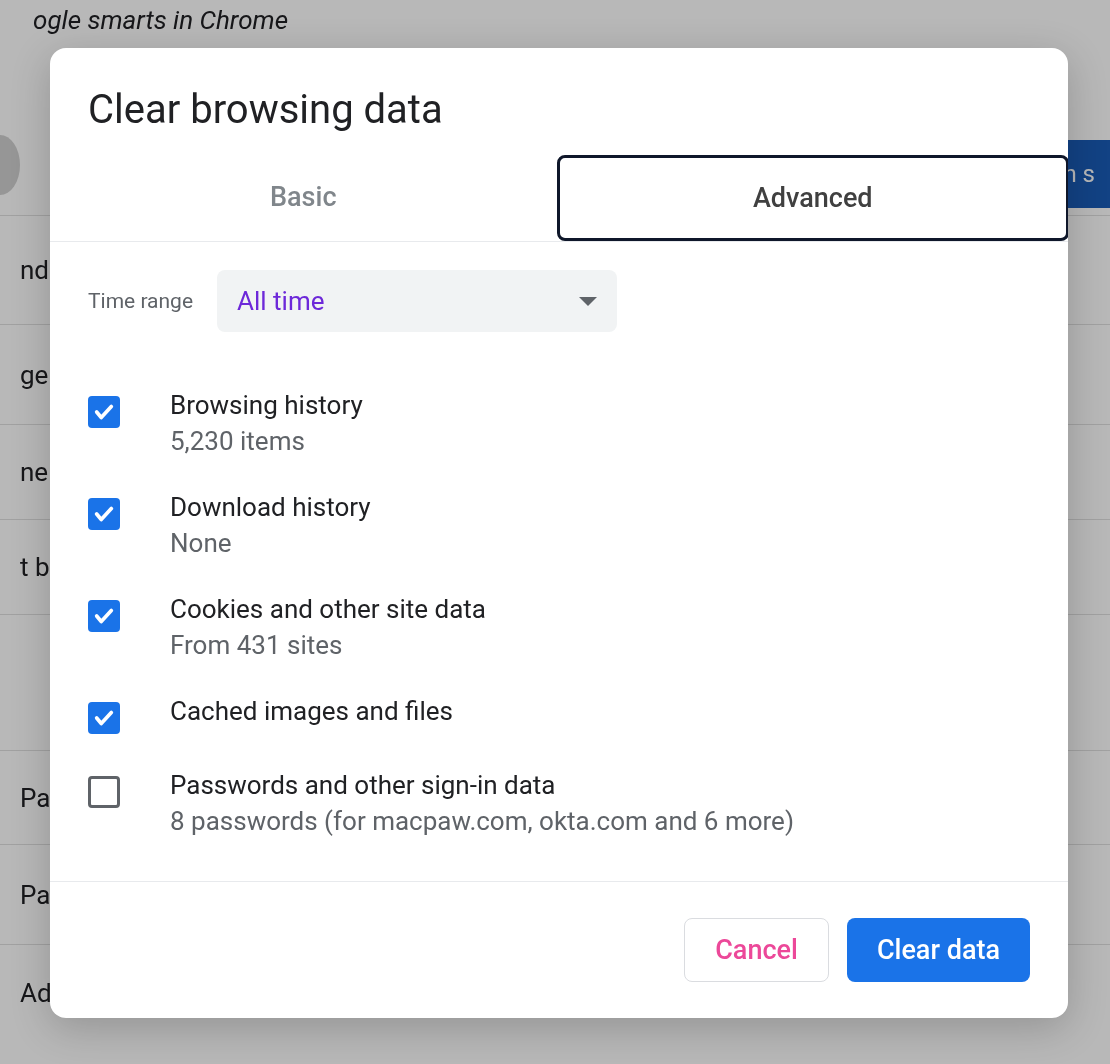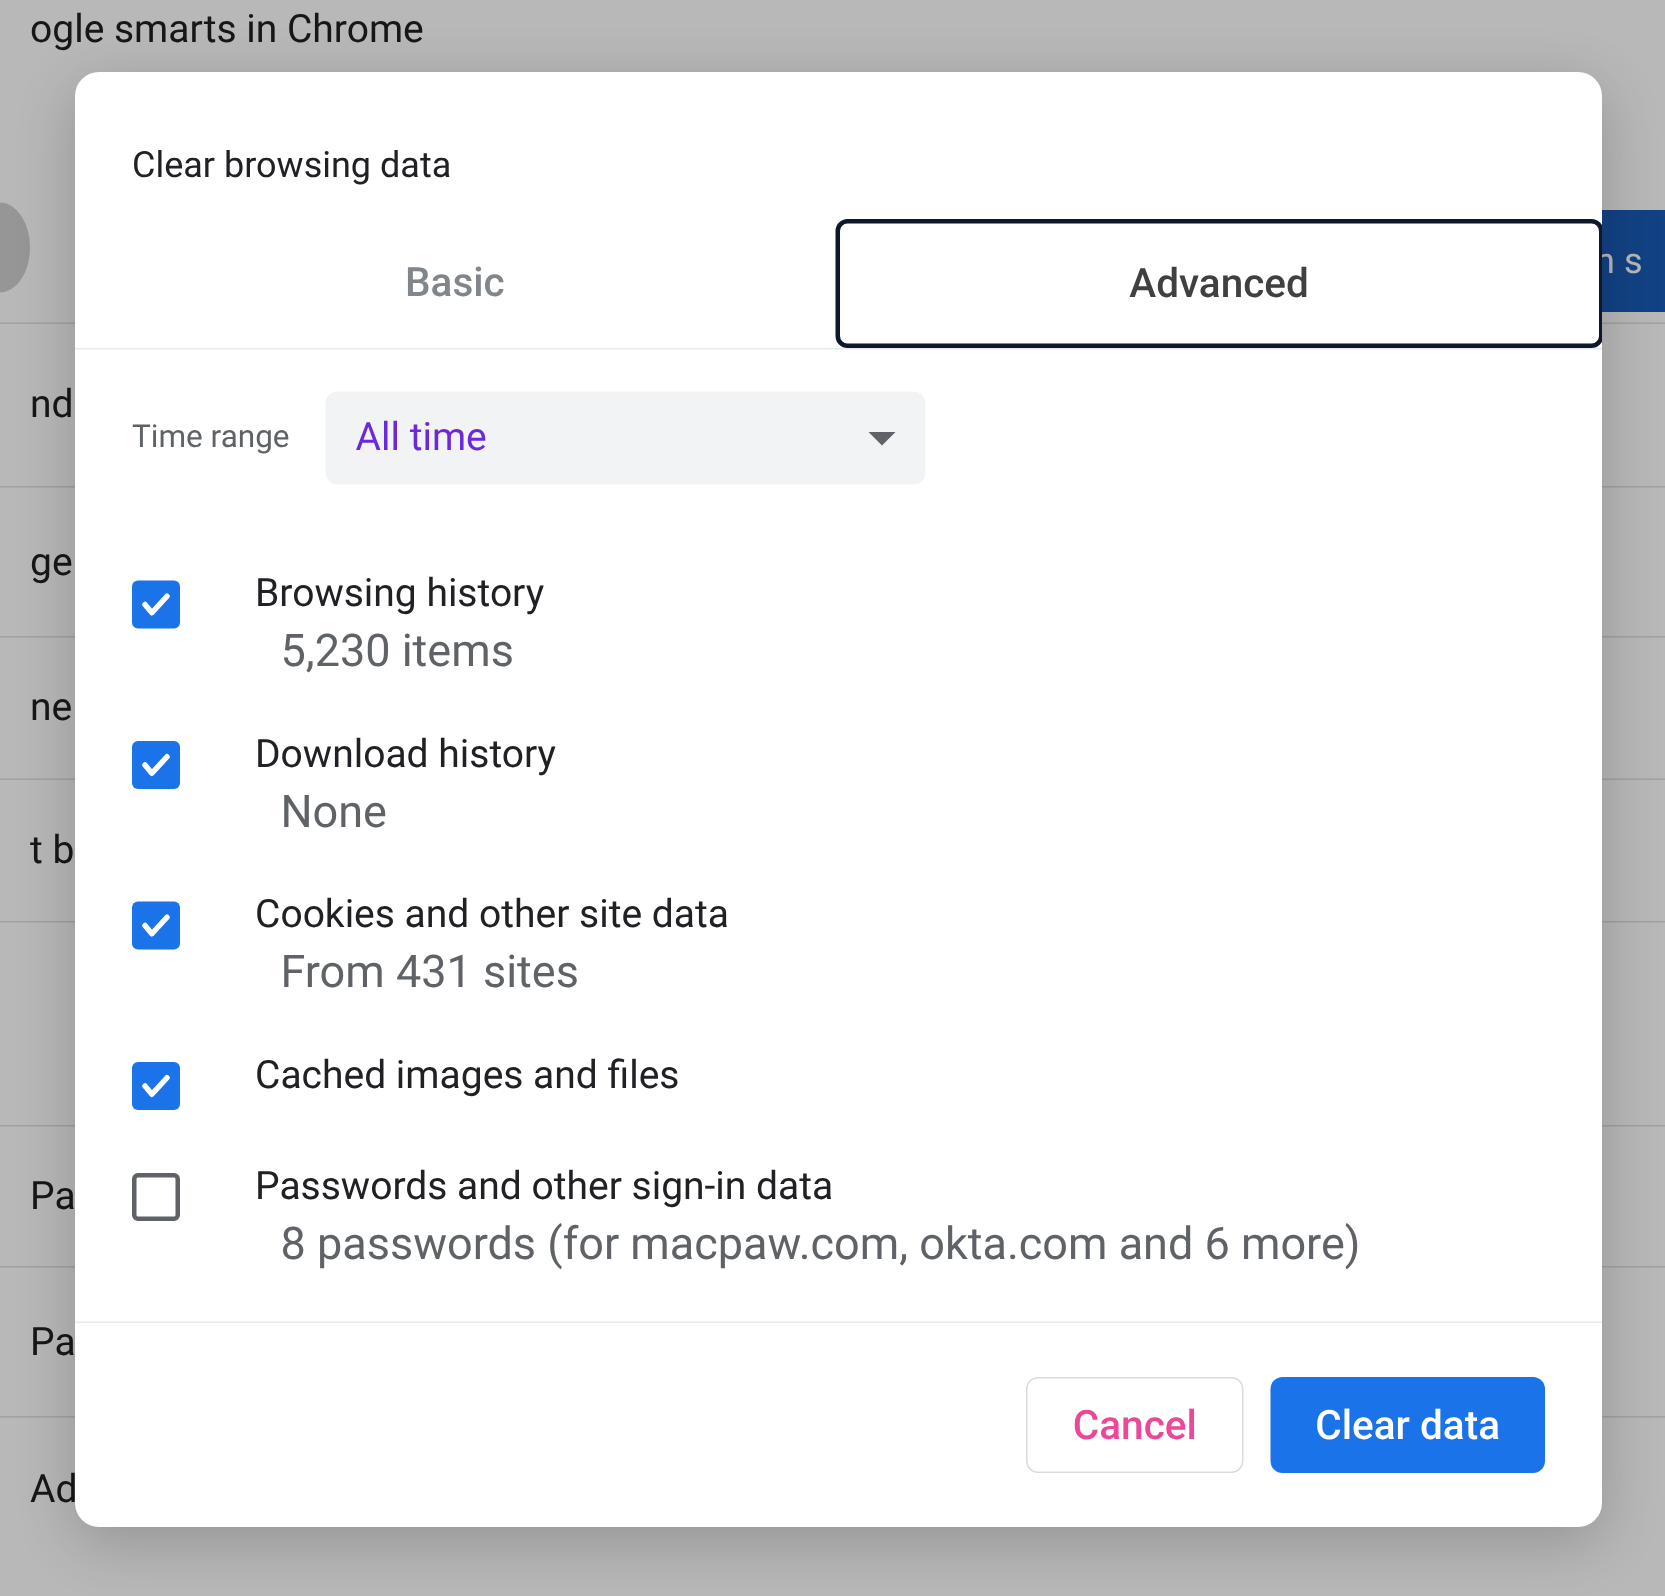--- a/index.html
+++ b/index.html
@@ -24,21 +24,22 @@
       background: #fff;
     }
     .bg-section {
       color: #202124;
       font-size: 26px;
       padding: 0 20px;
     }
     .bg-line-1 {
       position: absolute;
       top: 5px;
-      left: 0;
+      left: 13px;
+      font-style: italic;
     }
     .bg-line-2 {
       position: absolute;
       top: 215px;
       left: 0;
       height: 110px;
       border-top: 1px solid #e0e0e0;
       border-bottom: 1px solid #e0e0e0;
       width: 100%;
       display: flex;
@@ -137,25 +138,24 @@
       right: 42px;
       bottom: 46px;
       background: #fff;
       border-radius: 16px;
       box-shadow: 0 10px 40px rgba(0,0,0,0.2);
       display: flex;
       flex-direction: column;
       overflow: hidden;
     }
     .dialog-title {
-      font-size: 24px;
+      font-size: 40px;
       font-weight: 400;
       color: #202124;
       padding: 38px 38px 24px 38px;
-      margin-top: 10px;
     }
     .tabs {
       display: flex;
       border-bottom: 1px solid #e8eaed;
     }
     .tab {
       flex: 1;
       text-align: center;
       padding: 24px 0;
       font-size: 27px;
@@ -246,23 +246,22 @@
     .check-text {
       display: flex;
       flex-direction: column;
       gap: 6px;
     }
     .check-title {
       font-size: 26px;
       color: #202124;
     }
     .check-sub {
-      font-size: 30px;
+      font-size: 26px;
       color: #5f6368;
-      margin-left: 17px;
     }
     .footer {
       border-top: 1px solid #e8eaed;
       display: flex;
       justify-content: flex-end;
       gap: 18px;
       padding: 36px 38px;
     }
     .btn {
       font-size: 27px;

